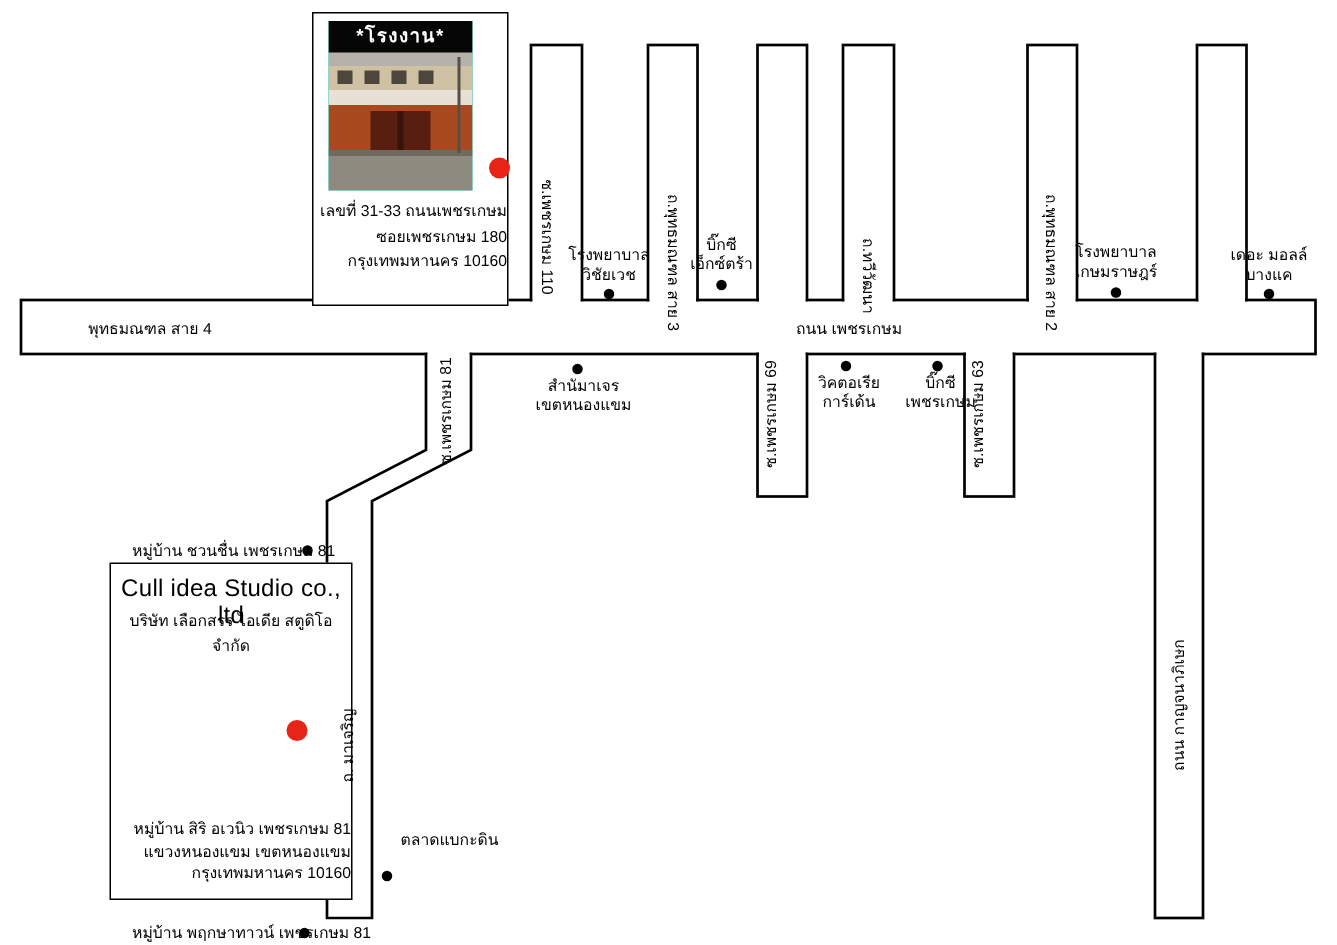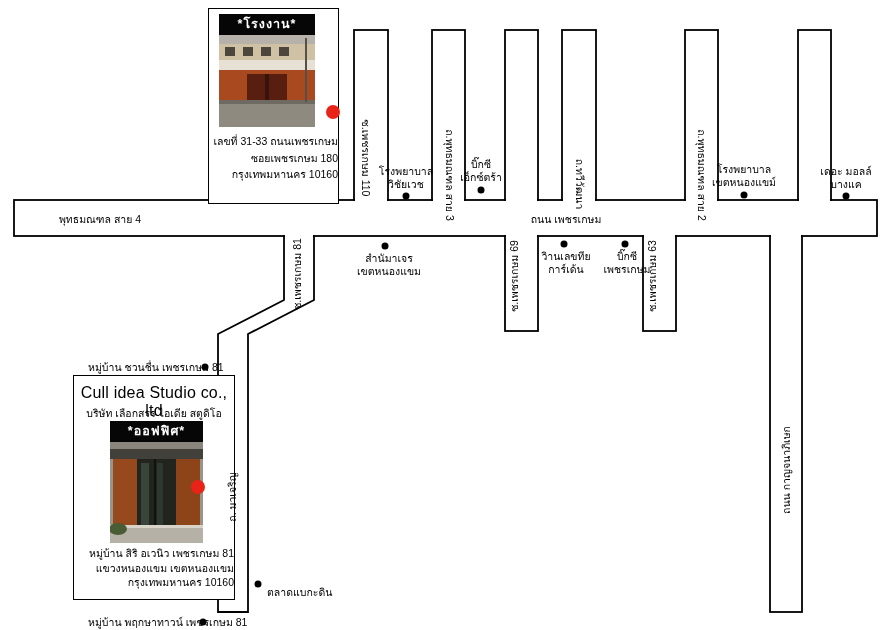--- a/index.html
+++ b/index.html
@@ -89,53 +89,53 @@
   <div class="dot" style="left:406px; top:196px;"></div>
 
   <div class="poi2" style="left:481px; top:170px;">
     <div>บิ๊กซี</div>
     <div>เอ็กซ์ตร้า</div>
   </div>
   <div class="dot" style="left:481px; top:190px;"></div>
 
   <div class="poi2" style="left:744px; top:175px;">
     <div>โรงพยาบาล</div>
-    <div>เขตหนองแขม์</div>
+    <div>เกษมราษฎร์</div>
   </div>
   <div class="dot" style="left:744px; top:195px;"></div>
 
   <div class="poi2" style="left:846px; top:177px;">
     <div>เดอะ มอลล์</div>
     <div>บางแค</div>
   </div>
   <div class="dot" style="left:846px; top:196px;"></div>
 
   <div class="dot" style="left:385px; top:246px;"></div>
   <div class="poi2" style="left:389px; top:264px;">
     <div>สำนัมาเจร</div>
     <div>เขตหนองแขม</div>
   </div>
 
   <div class="dot" style="left:564px; top:244px;"></div>
   <div class="poi2" style="left:566px; top:262px;">
-    <div>วิานเลขทีย</div>
+    <div>วิคตอเรีย</div>
     <div>การ์เด้น</div>
   </div>
 
   <div class="dot" style="left:625px; top:244px;"></div>
   <div class="poi2" style="left:627px; top:262px;">
     <div>บิ๊กซี</div>
     <div>เพชรเกษม</div>
   </div>
 
   <div class="lbl-left" style="left:88px; top:367px;">หมู่บ้าน ชวนชื่น เพชรเกษม 81</div>
   <div class="dot" style="left:205px; top:367px;"></div>
 
   <div class="dot" style="left:258px; top:584px;"></div>
-  <div class="lbl-left" style="left:267px; top:592px;font-family:Liberation Serif, serif;">ตลาดแบกะดิน</div>
+  <div class="lbl-left" style="left:267px; top:560px;font-family:Liberation Serif, serif;">ตลาดแบกะดิน</div>
 
   <div class="lbl-left" style="left:88px; top:622px;">หมู่บ้าน พฤกษาทาวน์ เพชรเกษม 81</div>
   <div class="dot" style="left:203px; top:622px;"></div>
 
   <div class="card" style="left:208px; top:8px; width:131px; height:196px;">
     <div class="photo" style="left:10px; top:5px; width:96px; height:113px;">
       <svg width="96" height="113" viewBox="0 0 96 113">
         <rect width="96" height="113" fill="#aba69c"></rect>
         <rect y="0" width="96" height="36" fill="#b7b2a9"></rect>
         <rect x="0" y="30" width="96" height="16" fill="#cfc2a4"></rect>
@@ -157,37 +157,20 @@
       <div>เลขที่ 31-33  ถนนเพชรเกษม</div>
       <div>ซอยเพชรเกษม 180</div>
       <div>กรุงเทพมหานคร 10160</div>
     </div>
   </div>
   <div class="reddot" style="left:333px; top:112px; background:#e82317;"></div>
 
   <div class="card" style="left:52px; top:375px; width:162px; height:225px;margin-left:21px;">
     <div class="card-title" style="top:8px;">Cull idea Studio co., ltd</div>
     <div class="card-sub" style="top:29px;">บริษัท เลือกสรร ไอเดีย สตูดิโอ จำกัด</div>
-    <div class="photo" style="left:36px; top:45px; width:93px; height:122px;">
-      <svg width="93" height="122" viewBox="0 0 93 122">
-        <rect width="93" height="122" fill="#98948b"></rect>
-        <rect y="0" width="93" height="30" fill="#8a867e"></rect>
-        <rect y="28" width="93" height="10" fill="#42403a"></rect>
-        <rect x="3" y="38" width="24" height="70" fill="#96491c"></rect>
-        <rect x="66" y="38" width="24" height="70" fill="#8e4419"></rect>
-        <rect x="27" y="38" width="39" height="70" fill="#22251e"></rect>
-        <rect x="31" y="42" width="8" height="62" fill="#39443b"></rect>
-        <rect x="47" y="42" width="6" height="62" fill="#2e3831"></rect>
-        <rect x="44" y="38" width="2" height="70" fill="#111111"></rect>
-        <rect y="104" width="93" height="3" fill="#d8d4ca"></rect>
-        <rect y="107" width="93" height="15" fill="#b5b1a6"></rect>
-        <ellipse cx="8" cy="108" rx="9" ry="6" fill="#4a5c33"></ellipse>
-      </svg>
-      <div class="banner">*ออฟฟิศ*</div>
-    </div>
     <div class="addr" style="top:170px;">
       <div style="line-height:14.5px;">หมู่บ้าน สิริ อเวนิว เพชรเกษม 81</div>
       <div style="line-height:14.5px;">แขวงหนองแขม เขตหนองแขม</div>
       <div style="line-height:14.5px;">กรุงเทพมหานคร 10160</div>
     </div>
   </div>
   <div class="reddot" style="left:198px; top:487px; background:#e82317;"></div>
 
 </div>
 

